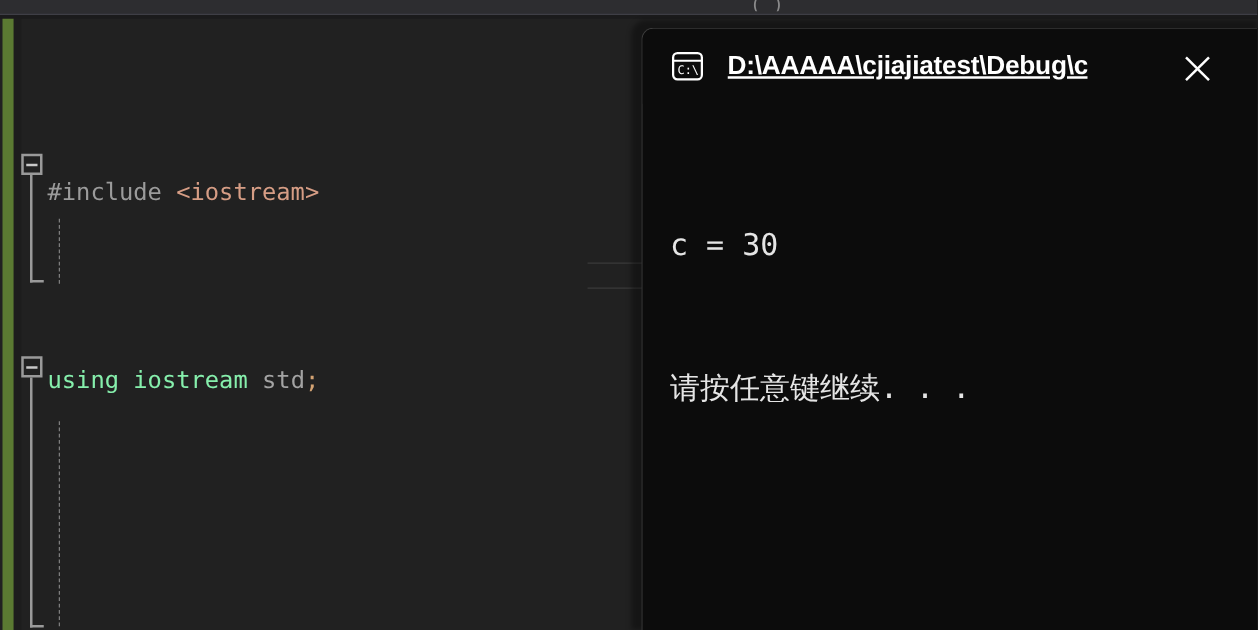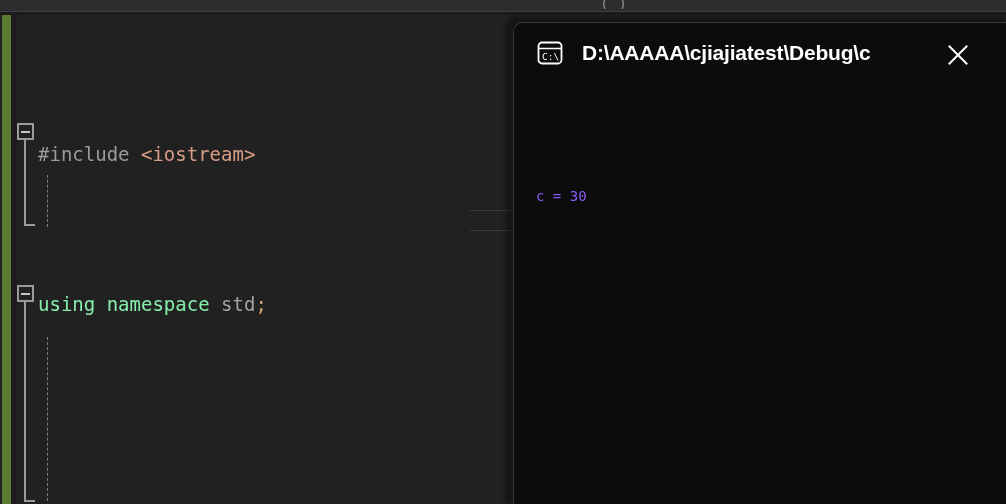--- a/index.html
+++ b/index.html
@@ -165,20 +165,21 @@
   .console-title {
     font-family: "Liberation Sans", sans-serif;
     font-size: 21px;
     font-weight: bold;
     color: #ffffff;
     margin-left: 18px;
     max-width: 340px;
     overflow: hidden;
     white-space: nowrap;
     letter-spacing: -0.2px;
+    text-decoration: underline;
   }
   .console-close {
     position: absolute;
     right: 34px; top: 18px;
     width: 28px; height: 28px;
     cursor: pointer;
   }
   .console-close::before,
   .console-close::after {
     content: "";
@@ -186,23 +187,23 @@
     left: 1px; top: 13px;
     width: 26px; height: 2px;
     background: #ffffff;
   }
   .console-close::before { transform: rotate(45deg); }
   .console-close::after  { transform: rotate(-45deg); }
 
   .console-body {
     padding: 18px 0 0 22px;
     font-family: "DejaVu Sans Mono", monospace;
-    font-size: 14px;
+    font-size: 24px;
     line-height: 38px;
-    color: #8b5cf6;
+    color: #e5e5e5;
     white-space: pre;
   }
 </style>
 </head>
 <body>
 
 <div class="vs-top-strip">
   <div class="vs-top-fragment">(               )</div>
 </div>
 <div class="vs-strip-2"></div>
@@ -224,21 +225,21 @@
 
   <div class="sep" style="top:195px;"></div>
   <div class="sep" style="top:215px;"></div>
 
   <div class="code">
 
     
     <div class="line"><span class="t-pp">#include</span><span class="t-plain"> </span><span class="t-inc">&lt;iostream&gt;</span></div>
 
     
-    <div class="line"><span class="t-kw">using</span><span> </span><span class="t-kw">namespace</span><span> </span><span class="t-var">std</span><span class="t-punc">;</span></div>
+    <div class="line"><span class="t-kw">using</span><span> </span><span class="t-kw">iostream</span><span> </span><span class="t-var">std</span><span class="t-punc">;</span></div>
 
     
     <div class="line">&nbsp;</div>
 
     
     
 
     
     
 
@@ -289,15 +290,16 @@
       </svg>
     </div>
 
     <div class="console-title">D:\AAAAA\cjiajiatest\Debug\c</div>
 
     <div class="console-close"></div>
   </div>
 
   <div class="console-body">
     <div>c = 30</div>
+    <div>请按任意键继续. . .</div>
   </div>
 
 </div>
 
 </body></html>

